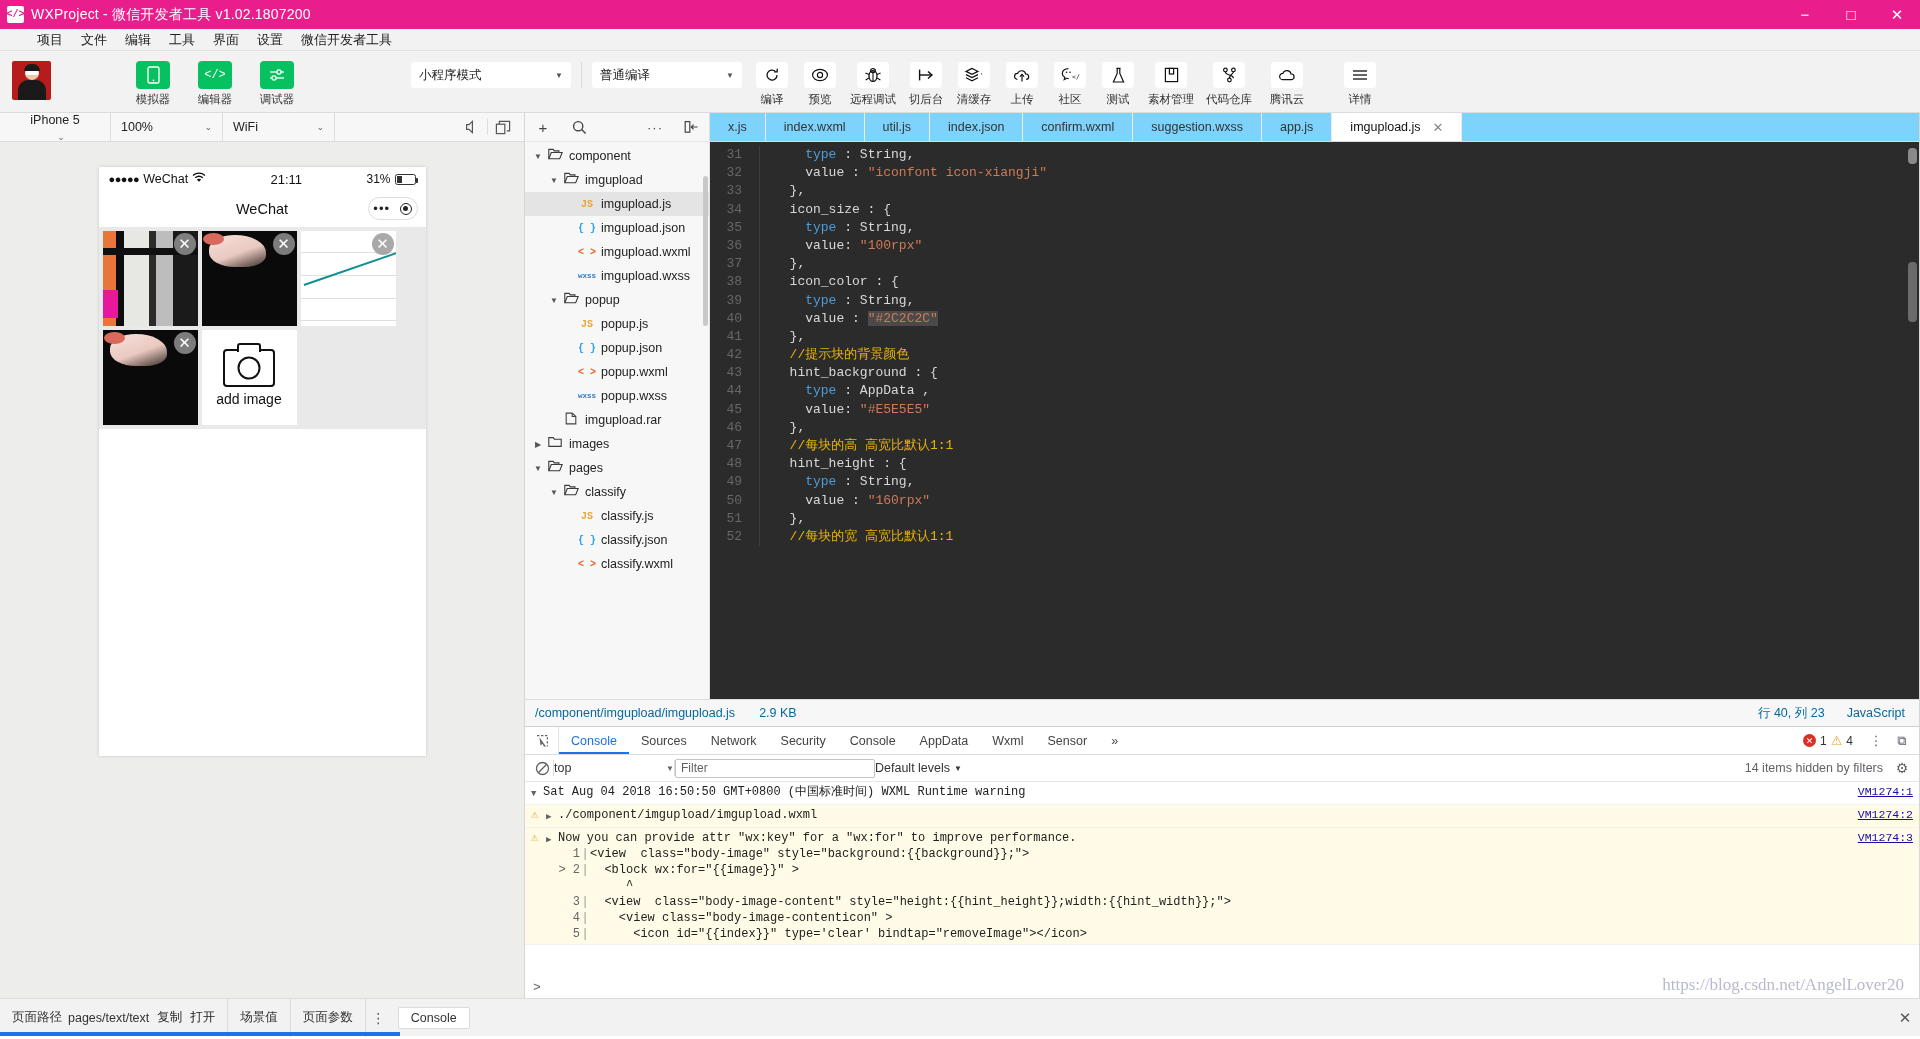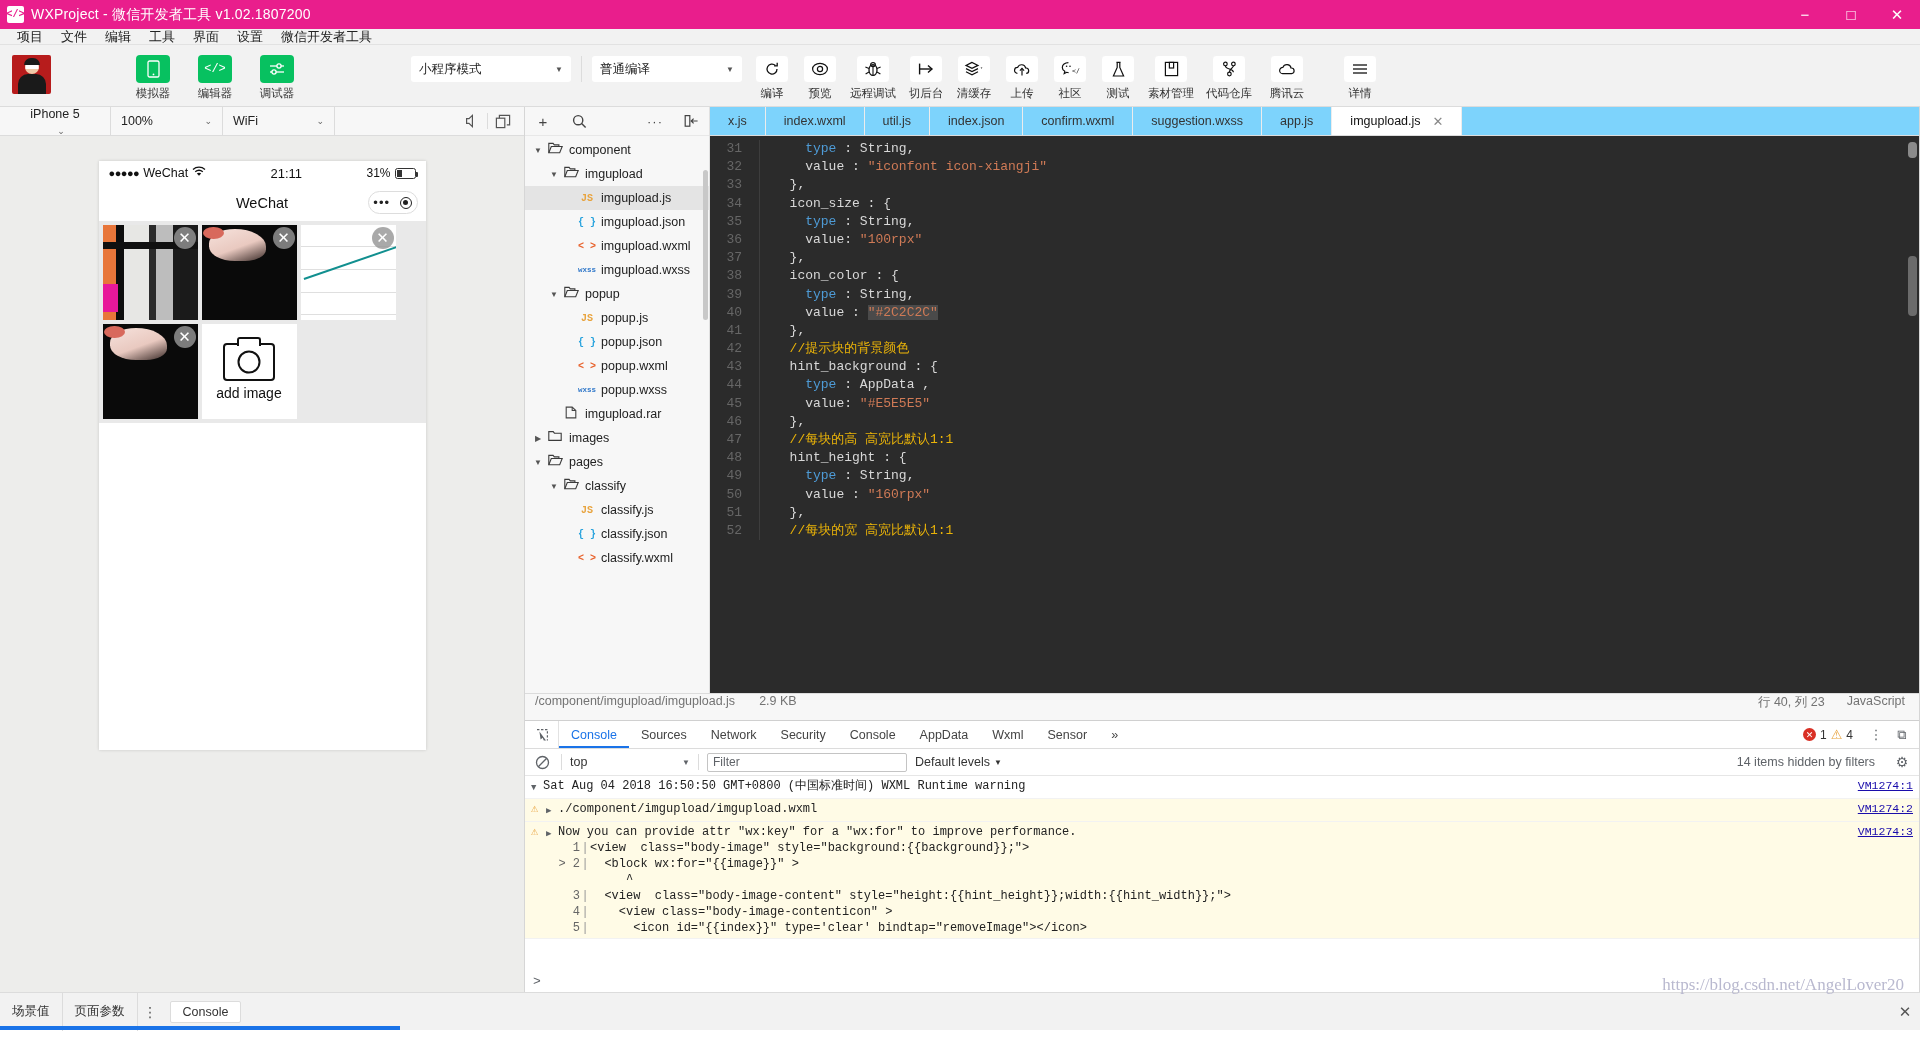--- a/index.html
+++ b/index.html
@@ -22,22 +22,22 @@
     color:#e91e8c; font-size:10px; font-weight:bold; margin-right:7px;
     font-family:"Liberation Mono", monospace;
   }
   .tb-title { font-size:14px; letter-spacing:.2px; }
   .tb-ctrls { position:absolute; right:0; top:0; height:29px; display:flex; }
   .tb-btn { width:46px; height:29px; display:flex; align-items:center;
     justify-content:center; color:#fff; font-size:15px; }
 
   
   .menubar {
-    height:16px; background:#f2f2f2; display:flex; align-items:center;
-    padding-left:8px; border-bottom:1px solid #e2e2e2; font-size:13px;
+    height:22px; background:#f2f2f2; display:flex; align-items:center;
+    padding-left:28px; border-bottom:1px solid #e2e2e2; font-size:13px;
   }
   .menubar .mi { padding:0 9px; color:#222; line-height:25px; }
 
   
   .toolbar {
     height:62px; background:#f2f2f2; display:flex; align-items:flex-start;
     border-bottom:1px solid #dcdcdc; position:relative;
   }
   .tbar-avatar {
     width:39px; height:39px; background:#b71c1c; margin:10px 0 0 12px;
@@ -228,21 +228,21 @@
   .kw { color:#4e9bd6; }
   .str { color:#cf7a56; }
   .cmt { color:#eab308; }
   .hl { background:#4a4a4a; }
   .csb { position:absolute; right:2px; top:6px; width:9px; height:16px;
     background:#8a8a8a; border-radius:4px; }
   .csb2 { position:absolute; right:2px; top:120px; width:9px; height:60px;
     background:#6b6b6b; border-radius:4px; }
 
   .ed-status { height:27px; background:#f7f7f7; border-top:1px solid #dcdcdc;
-    display:flex; font-size:12.5px; color:#737373; }
+    display:flex; align-items:center; font-size:12.5px; color:#0369a1; }
   .ed-status .path { margin-left:10px; }
   .ed-status .size { margin-left:24px; }
   .ed-status .sp { flex:1; }
   .ed-status .rc { margin-right:22px; }
   .ed-status .lang { margin-right:14px; }
 
   
   .devtools { height:272px; flex:none; background:#fff;
     border-top:1px solid #d0d0d0; display:flex; flex-direction:column; }
   .dt-tabs { height:28px; display:flex; align-items:stretch;
@@ -256,21 +256,21 @@
   .dt-err { display:flex; align-items:center; gap:4px; font-size:12px;
     margin-right:10px; }
   .errdot { width:13px; height:13px; border-radius:50%; background:#d93025;
     color:#fff; font-size:9px; display:flex; align-items:center;
     justify-content:center; }
   .warnt { color:#e8a33d; font-size:13px; }
   .dt-ic { width:26px; display:flex; align-items:center; justify-content:center;
     color:#5f6368; cursor:pointer; }
 
   .dt-filter { height:27px; display:flex; align-items:center;
-    border-bottom:1px solid #e6e6e6; padding:0 6px; gap:8px; }
+    border-bottom:1px solid #e6e6e6; padding:0 6px; gap:0; }
   .ban { width:22px; height:22px; display:flex; align-items:center;
     justify-content:center; color:#5f6368; font-size:14px; cursor:pointer; }
   .fvsep { width:1px; height:16px; background:#dcdcdc; }
   .ctxsel { width:120px; display:flex; align-items:center;
     justify-content:space-between; font-size:12.5px; color:#333; cursor:pointer; }
   .fbox { width:200px; height:19px; border:1px solid #c4c4c4; border-radius:2px;
     font-size:12px; color:#5f6368; padding:0 5px; line-height:17px; }
   .lvl { font-size:12.5px; color:#333; display:flex; align-items:center; gap:4px;
     cursor:pointer; }
   .dt-sp2 { flex:1; }
@@ -875,20 +875,26 @@
             <span class="vm">VM1274:3</span>
           </div>
         </div>
       <div class="prompt">&gt;</div>
     </div>
   </div>
 </div>
 
 <div class="bottombar">
   <div class="bb-seg b">
+    <span>页面路径</span>
+    <span class="bb-path">pages/text/text</span>
+    <span class="bb-lnk">复制</span>
+    <span class="bb-lnk">打开</span>
+  </div>
+  <div class="bb-seg b">
     <span>场景值</span>
   </div>
   <div class="bb-seg b">
     <span>页面参数</span>
   </div>
   <div class="bb-dots">⋮</div>
   <div class="bb-cons">Console</div>
   <div class="bb-sp"></div>
   <div class="bb-x">✕</div>
   <div class="taskline">

